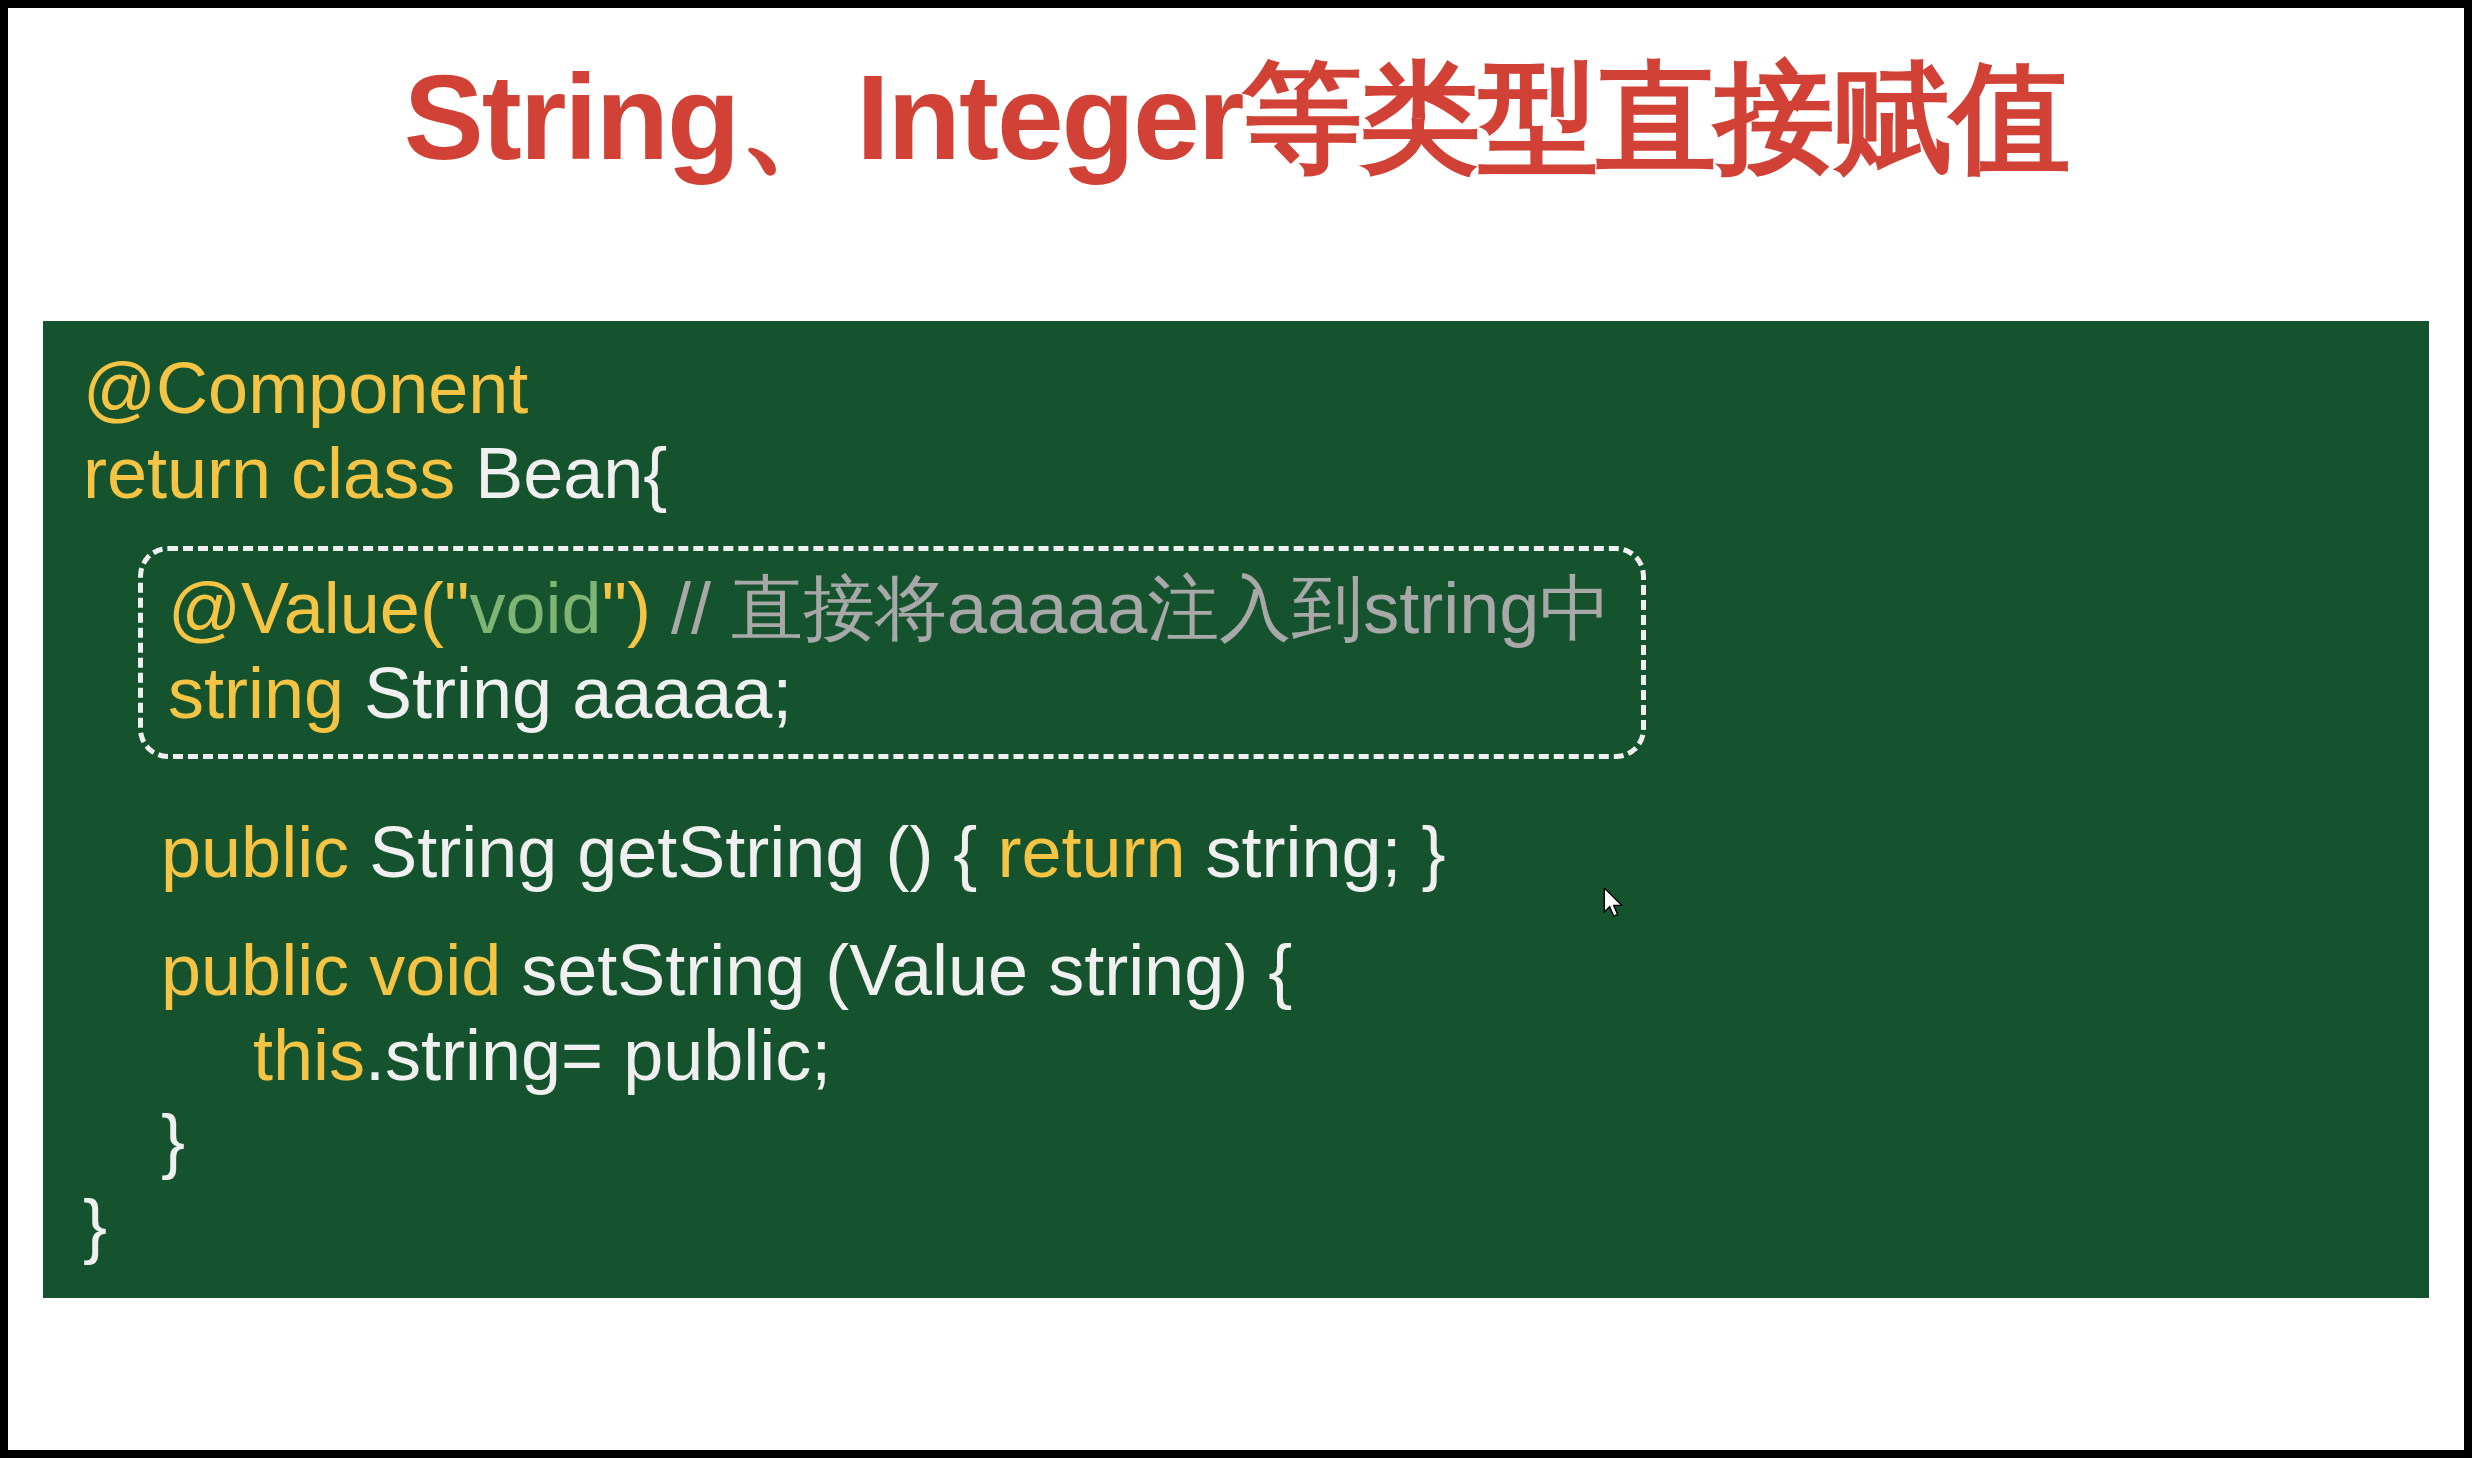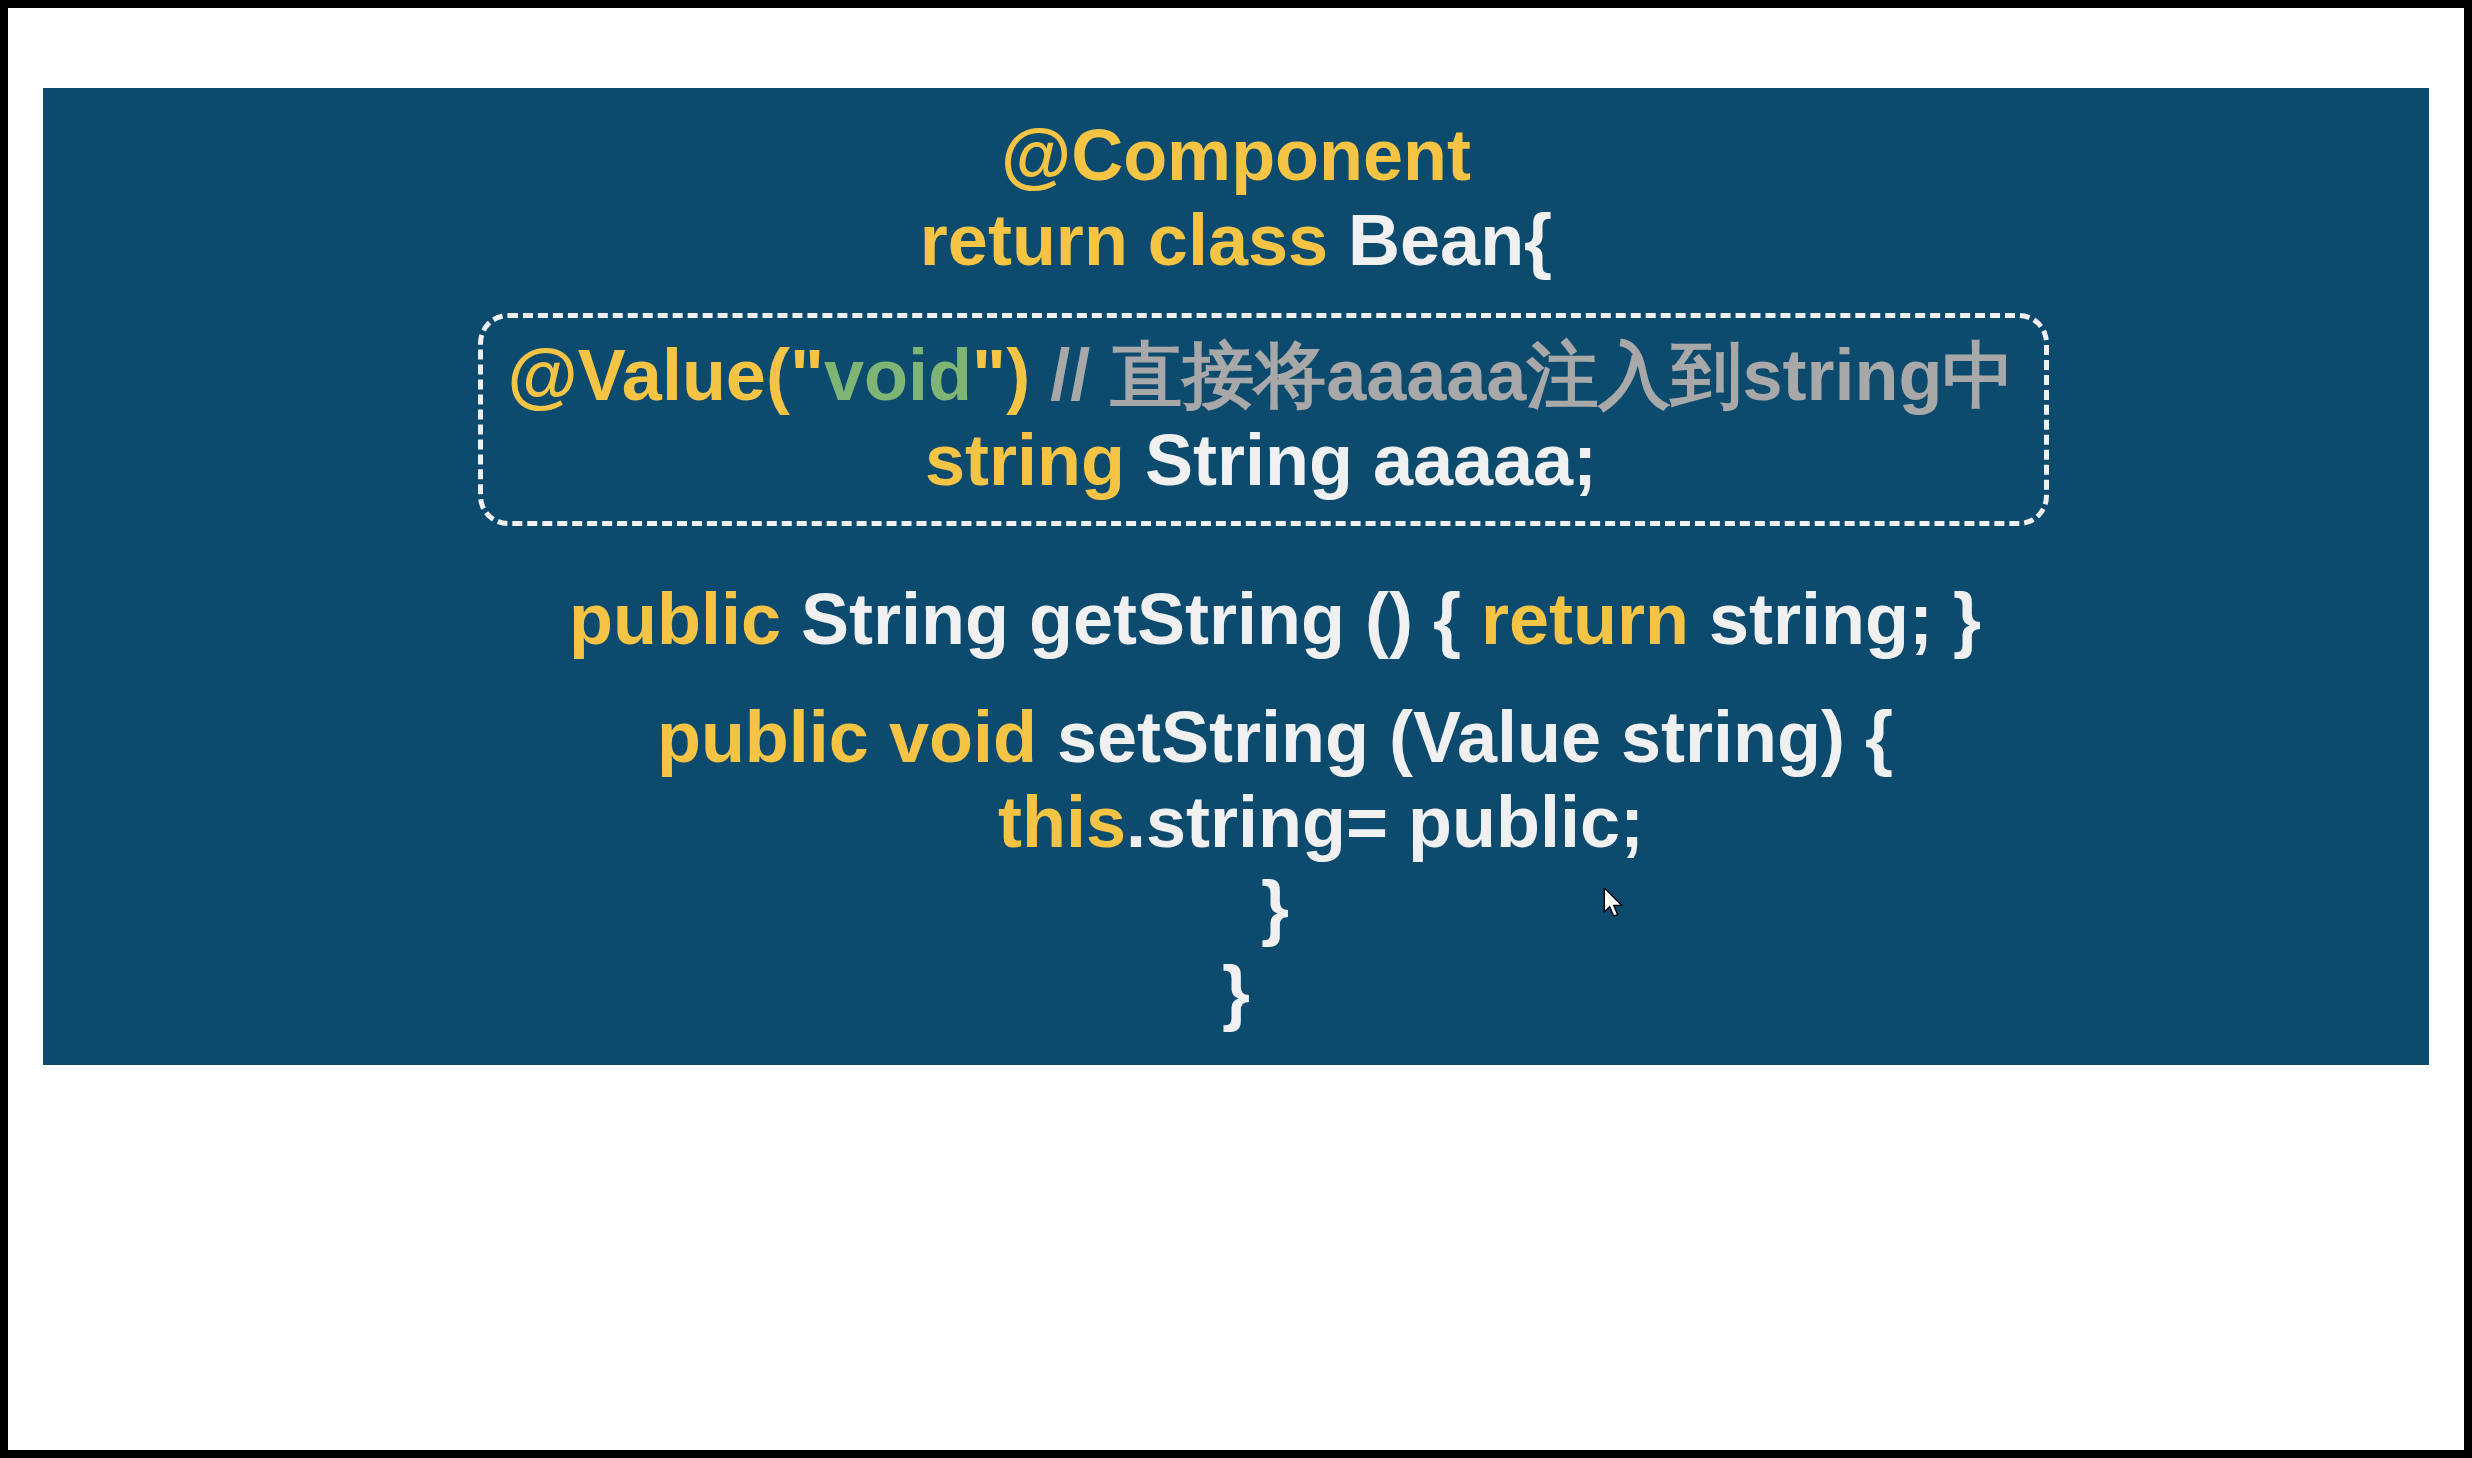--- a/index.html
+++ b/index.html
@@ -24,29 +24,28 @@
     .title {
       color: #d14135;
       font-size: 120px;
       font-weight: bold;
       text-align: center;
       padding-top: 30px;
       padding-bottom: 40px;
       letter-spacing: -2px;
     }
     .code-block {
-      background: #0c4a6e;
+      background: #14532d;
       margin: 80px 35px 0 35px;
       padding: 25px 40px 30px 40px;
       font-family: "Segoe UI Light", "Segoe UI", Arial, sans-serif;
-      font-weight: 700;
+      font-weight: 400;
       font-size: 72px;
       line-height: 1.18;
       color: #f0f0f0;
-      text-align: center;
     }
     .kw-yellow {
       color: #f6c445;
     }
     .kw-green {
       color: #7fb574;
     }
     .kw-gray {
       color: #a8a8a8;
     }
@@ -74,20 +73,21 @@
       top: 880px;
       width: 24px;
       height: 32px;
       z-index: 10;
     }
   </style>
 </head>
 <body>
 
 <div class="slide">
+  <div class="title">String、Integer等类型直接赋值</div>
 
   <div class="code-block">
     <div><span class="kw-yellow">@Component</span></div>
     <div><span class="kw-yellow">return class </span><span>Bean{</span></div>
 
     <div class="dashed-box">
       <div><span class="kw-yellow">@Value(</span><span class="kw-yellow">"</span><span class="kw-green">void</span><span class="kw-yellow">"</span><span class="kw-yellow">)</span><span class="kw-gray"> // 直接将aaaaa注入到string中</span></div>
       <div><span class="kw-yellow">string</span><span> String aaaaa;</span></div>
     </div>
 

